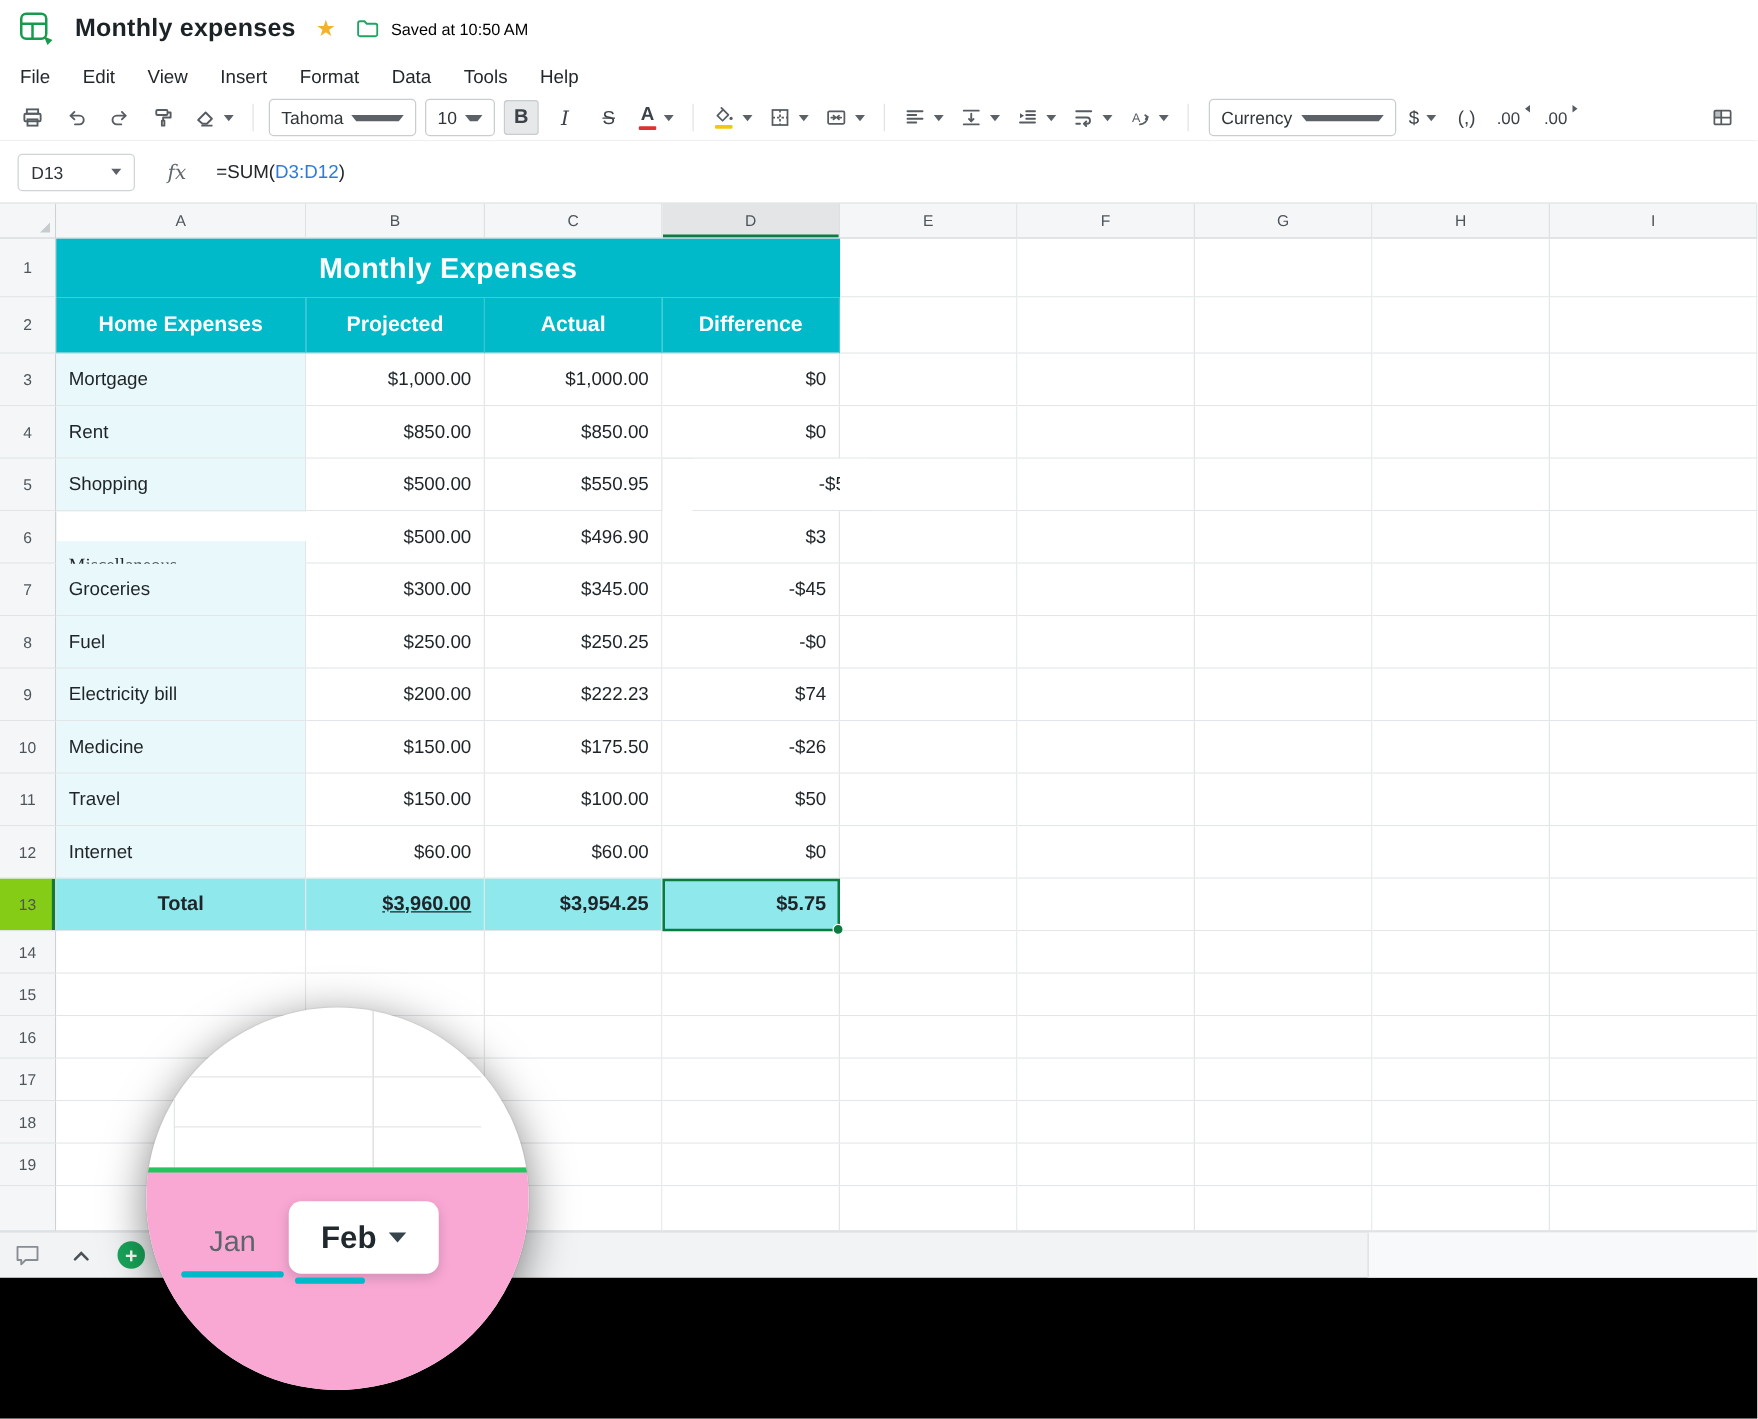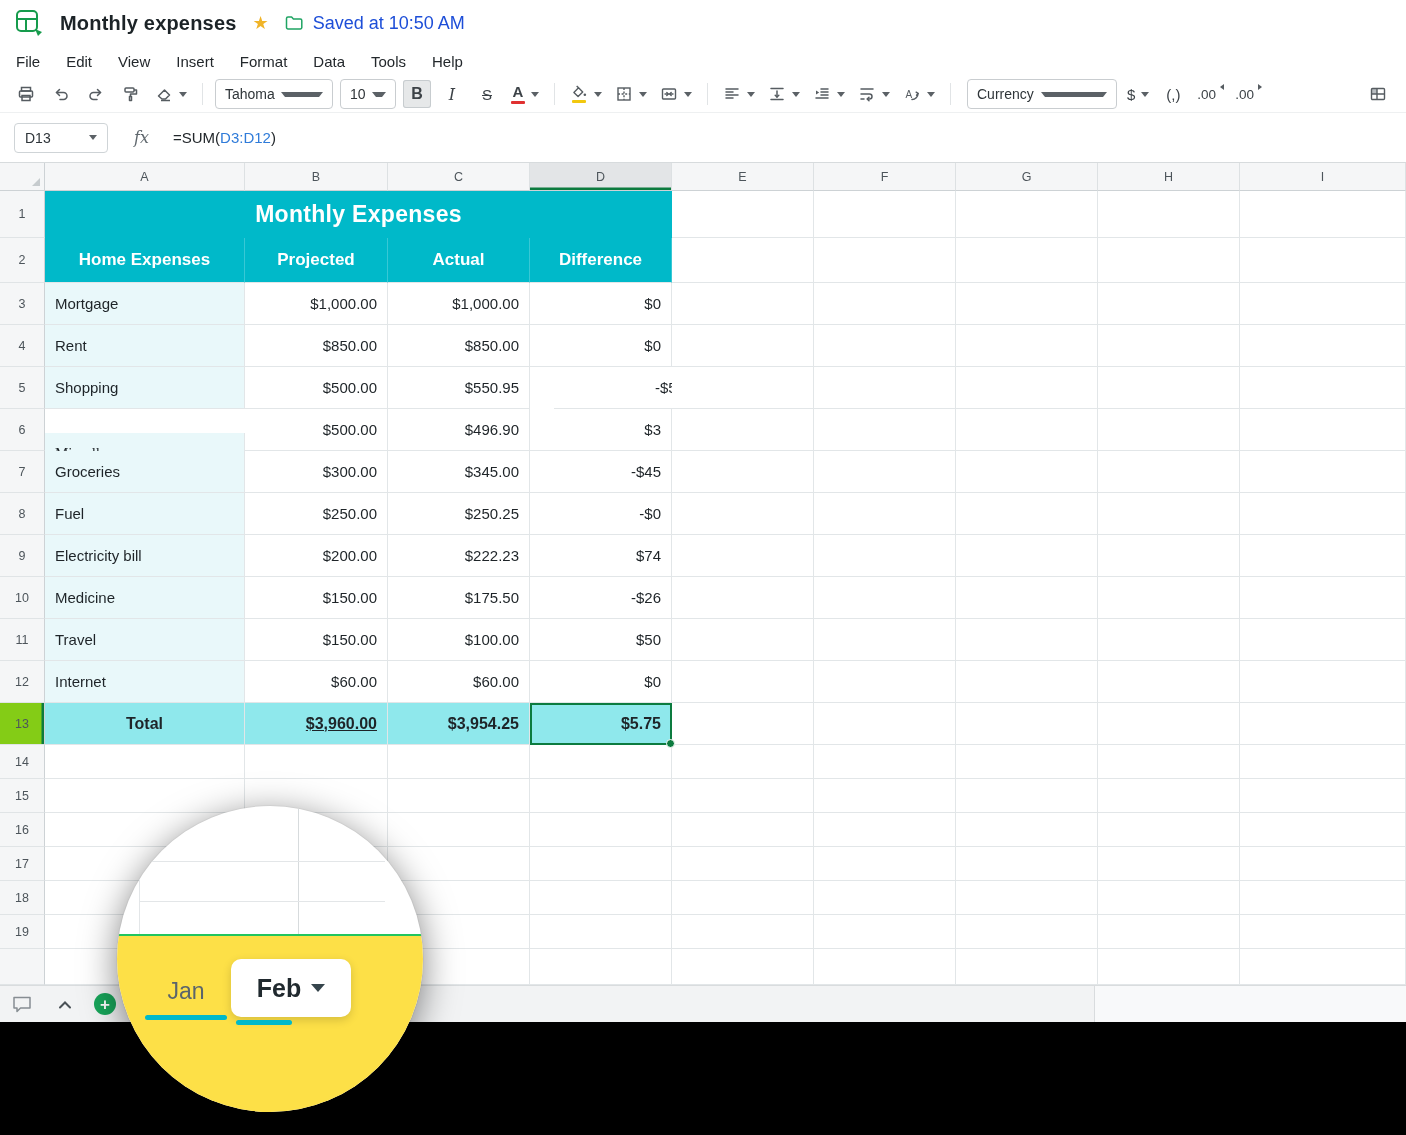--- a/index.html
+++ b/index.html
@@ -13,21 +13,21 @@
   *{box-sizing:border-box;margin:0;padding:0}
   html,body{width:1406px;height:1135px;overflow:hidden}
   body{position:relative;background:#fff;font-family:"Liberation Sans","DejaVu Sans",sans-serif;color:var(--ink)}
 
   
   .titlebar{position:absolute;left:0;top:0;width:1406px;height:46px;display:flex;align-items:center;padding-left:14px;background:#fff}
   .logo{margin-right:16px;display:flex}
   .doc-title{font-size:20px;font-weight:700;color:#1c2327;letter-spacing:.2px}
   .star{margin-left:16px;font-size:18px;color:#f0b429;line-height:1}
   .folder{margin-left:16px;display:flex}
-  .saved{margin-left:10px;font-size:18px;color:#1d4ed8}
+  .saved{margin-left:10px;font-size:13px;color:#000000}
 
   
   .menubar{position:absolute;left:0;top:46px;width:1406px;height:30px;display:flex;align-items:center;gap:26px;padding-left:16px;background:#fff}
   .menu-item{font-size:15px;color:#23282c;cursor:default}
 
   
   .toolbar{position:absolute;left:0;top:76px;width:1406px;height:37px;display:flex;align-items:center;gap:7px;padding-left:12px;background:#fff;border-bottom:1px solid #eef0f1}
   .tbtn{min-width:28px;height:28px;display:flex;align-items:center;justify-content:center;border-radius:3px;color:#3c4247;font-size:15px;padding:0 3px}
   .tbtn svg{display:block}
   .tbtn.active{background:#e6e8e9;box-shadow:inset 0 0 0 1px #c7cccf;font-weight:700}
@@ -85,21 +85,21 @@
   .collapse{margin-left:26px}
   .add-sheet{margin-left:22px;width:22px;height:22px;border-radius:50%;background:#18a55a;color:#fff;font-size:17px;font-weight:700;display:flex;align-items:center;justify-content:center;line-height:1}
   .scroll-track{position:absolute;left:1094px;top:0;width:312px;height:100%;background:#f8f9fa;border-left:1px solid #d9dcde}
 
   
   .black-strip{position:absolute;left:0;top:1022px;width:1406px;height:113px;background:#000;z-index:2}
 
   
   .magnifier{position:absolute;left:117px;top:806px;width:306px;height:306px;border-radius:50%;background:#fff;overflow:hidden;z-index:40;box-shadow:0 8px 36px rgba(0,0,0,.5),0 0 0 1px rgba(0,0,0,.04)}
   .mag-line{position:absolute;background:#e3e6e8}
-  .mag-strip{position:absolute;left:0;top:128px;width:306px;height:178px;background:#fde047;border-top:2px solid #22c55e}
+  .mag-strip{position:absolute;left:0;top:128px;width:306px;height:178px;background:#f9a8d4;border-top:4px solid #22c55e}
   .mag-tab-jan{position:absolute;left:26px;top:26px;width:86px;height:58px;display:flex;align-items:center;justify-content:center}
   .jan-label{font-size:23px;color:#5b656b}
   .jan-underline{position:absolute;left:2px;bottom:0;width:82px;height:5px;background:var(--teal);border-radius:3px}
   .mag-tab-feb{position:absolute;left:114px;top:23px;width:120px;height:58px;background:#fff;border-radius:10px;box-shadow:0 3px 10px rgba(0,0,0,.16);display:flex;align-items:center;justify-content:center}
   .feb-label{font-size:25px;font-weight:700;color:#20292e}
   .feb-caret{width:0;height:0;border-left:7px solid transparent;border-right:7px solid transparent;border-top:8px solid #36454c;margin-left:10px}
   .feb-underline{position:absolute;left:119px;top:84px;width:56px;height:5px;background:var(--teal);border-radius:3px}
 </style>
 </head>
 <body>

